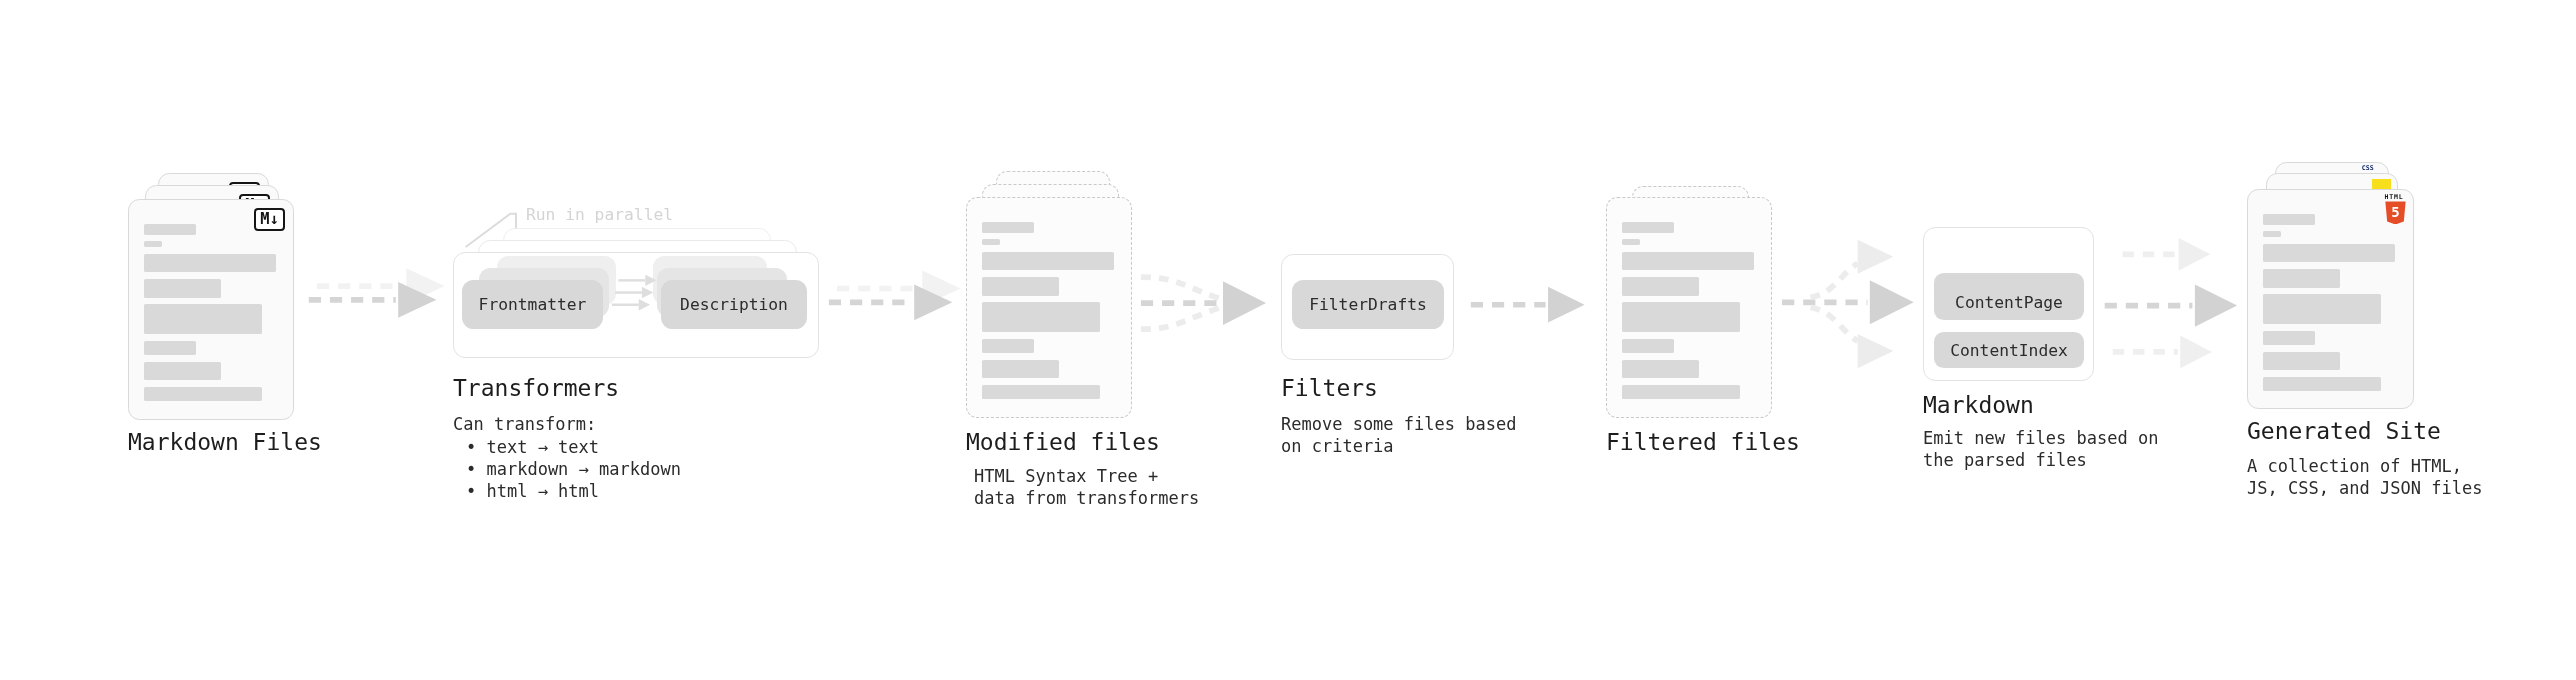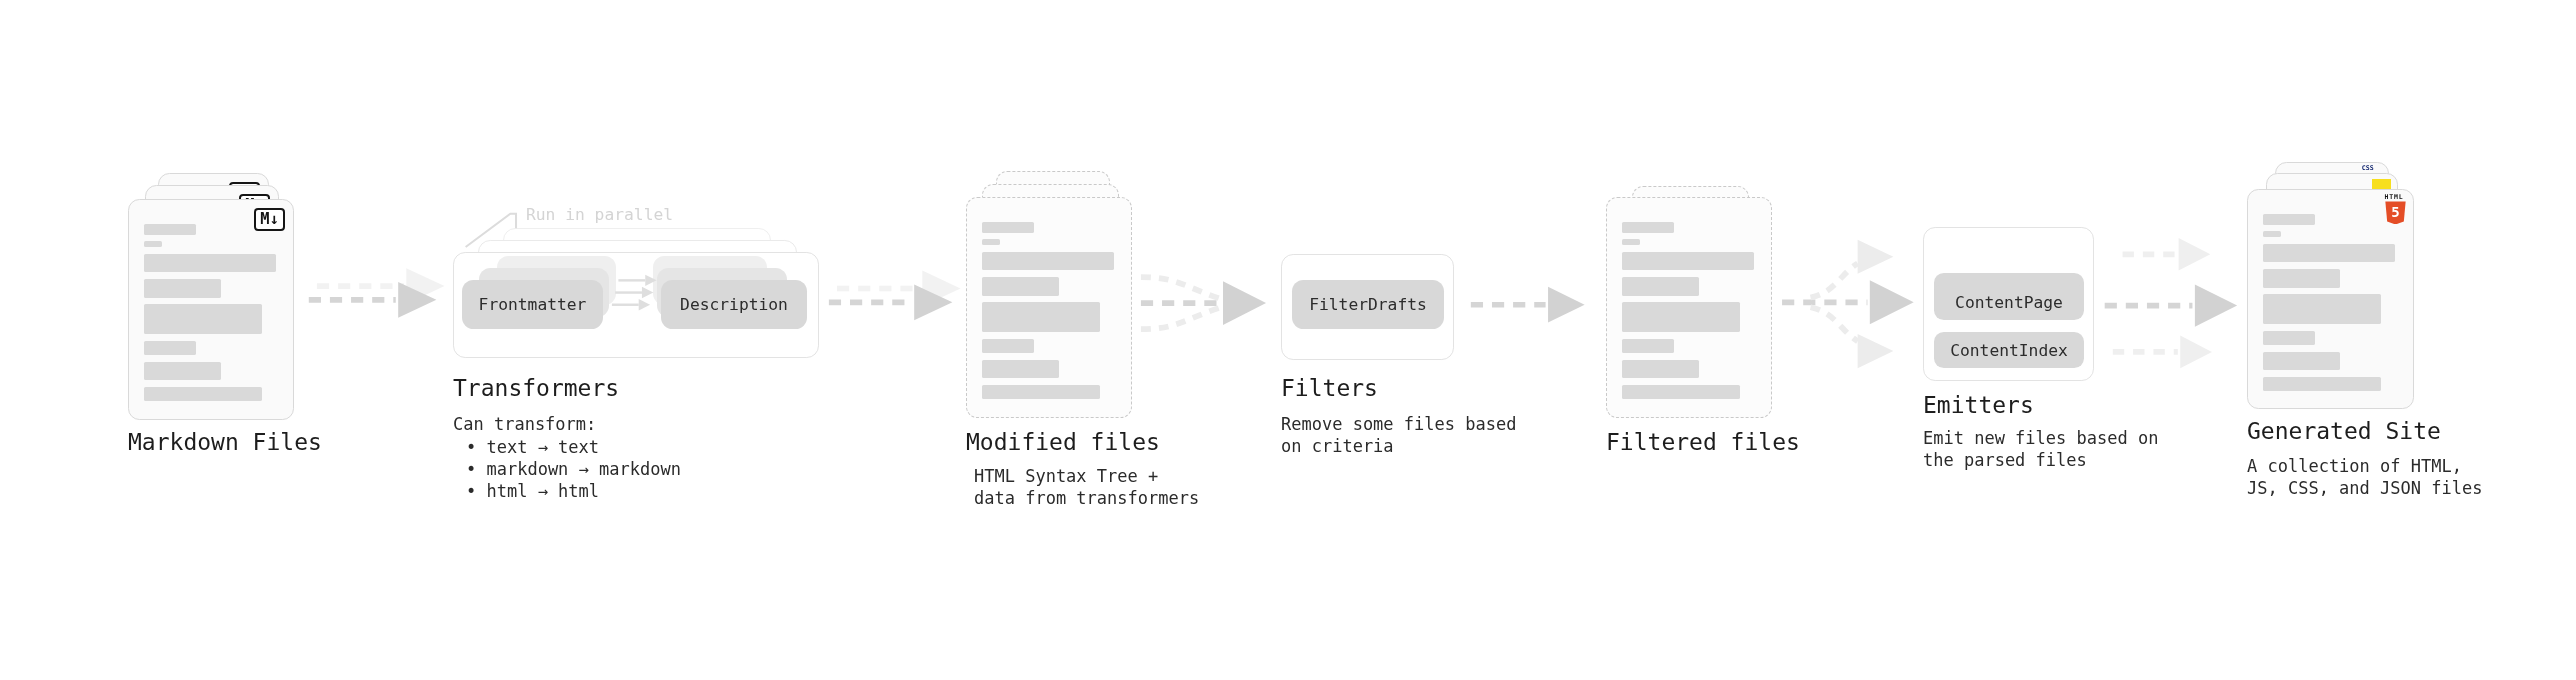--- a/index.html
+++ b/index.html
@@ -135,21 +135,21 @@
         </div>
     </div>
     <div class="title" style="left:1606px;top:429px;">Filtered files</div>
   </div>
 
   <div>
     <div class="panel" style="left:1923px;top:227px;width:171px;height:154px;"></div>
     <div class="pill" style="left:1934px;top:237px;width:150px;height:36px;border-radius:9.8px;margin-top:36px;">ContentPage</div>
     <div class="pill" style="left:1934px;top:284px;width:150px;height:36px;border-radius:9.8px;">ContentPage</div>
     <div class="pill" style="left:1934px;top:332px;width:150px;height:36px;border-radius:9.8px;">ContentIndex</div>
-    <div class="title" style="left:1923px;top:392px;">Emitters</div>
+    <div class="title" style="left:1923px;top:392px;">Markdown</div>
     <div class="body" style="left:1923px;top:427px;">Emit new files based on
 the parsed files</div>
   </div>
 
   <div>
     <div class="doc" style="left:2275px;top:162px;width:114px;height:211px;">
       <div class="css-badge">
         <div class="css-word">CSS</div>
         <div class="css-bar" style="background: rgb(45, 83, 229);"></div>
       </div>

